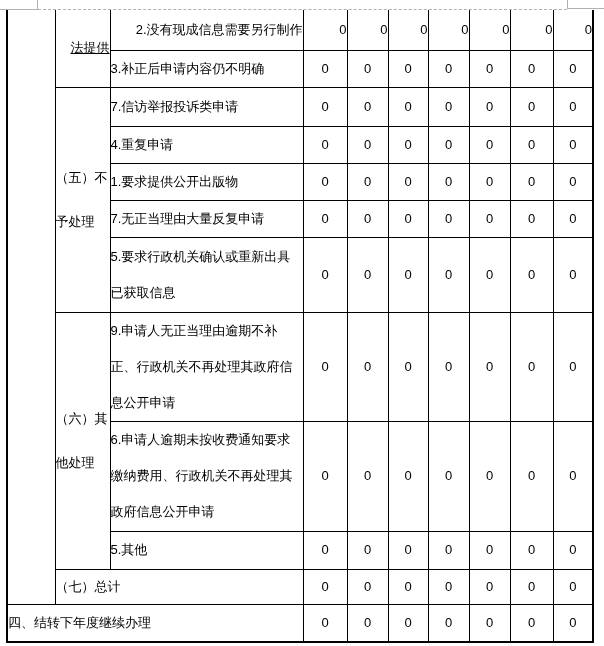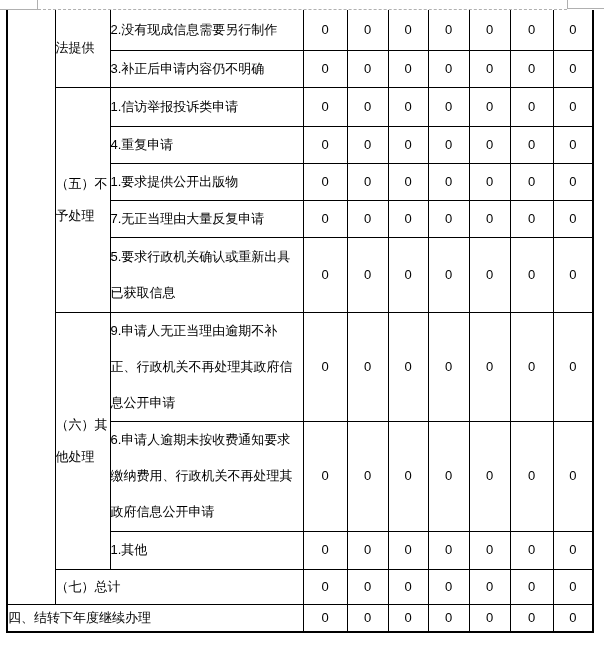--- a/index.html
+++ b/index.html
@@ -29,25 +29,25 @@
     border-top:none;
   }
   table.report td {
     border:1px solid #000;
     padding:0;
     overflow:hidden;
     font-size:13px;
     vertical-align:middle;
     word-break:break-all;
   }
-  table.report tr.first > td { border-top:none; }
+  table.report tr.first > td { border-top:none;text-align:right; }
 
   td.spacer { }
-  td.cat      { padding:2px 1px 2px 3px; line-height:32px; }
-  td.cat-top  { vertical-align:top; padding-top:7px; line-height:22px; }
+  td.cat      { padding:2px 1px 2px 3px; line-height:44px; }
+  td.cat-top  { vertical-align:top; padding-top:7px; line-height:22px;text-decoration:underline; }
   td.item     { padding:1px 2px 1px 3px; line-height:36px; }
   td.lbl2     { padding-left:3px;font-family:Liberation Serif, serif; }
   td.lbl3     { padding-left:4px; }
   td.val      { text-align:center; font-size:12px; line-height:16px; }
   td.val-top  { vertical-align:top; padding-top:17px; }
 </style>
 </head>
 <body>
 
 <div class="screen">
@@ -92,21 +92,21 @@
       <td class="val">0</td>
       <td class="val">0</td>
       <td class="val">0</td>
       <td class="val">0</td>
       <td class="val">0</td>
       <td class="val">0</td>
     </tr>
 
     <tr style="height:39px">
       <td class="cat" rowspan="5">（五）不予处理</td>
-      <td class="item">1.信访举报投诉类申请</td>
+      <td class="item">7.信访举报投诉类申请</td>
       <td class="val">0</td>
       <td class="val">0</td>
       <td class="val">0</td>
       <td class="val">0</td>
       <td class="val">0</td>
       <td class="val">0</td>
       <td class="val">0</td>
     </tr>
 
     <tr style="height:35px">
@@ -170,42 +170,42 @@
       <td class="val">0</td>
       <td class="val">0</td>
       <td class="val">0</td>
       <td class="val">0</td>
       <td class="val">0</td>
       <td class="val">0</td>
       <td class="val val-top">0</td>
     </tr>
 
     <tr style="height:38px">
-      <td class="item">1.其他</td>
+      <td class="item">5.其他</td>
       <td class="val">0</td>
       <td class="val">0</td>
       <td class="val">0</td>
       <td class="val">0</td>
       <td class="val">0</td>
       <td class="val">0</td>
       <td class="val">0</td>
     </tr>
 
     <tr style="height:35px">
       <td class="lbl2" colspan="2">（七）总计</td>
       <td class="val">0</td>
       <td class="val">0</td>
       <td class="val">0</td>
       <td class="val">0</td>
       <td class="val">0</td>
       <td class="val">0</td>
       <td class="val">0</td>
     </tr>
 
-    <tr style="height:28px">
+    <tr style="height:38px">
       <td class="lbl3" colspan="3">四、结转下年度继续办理</td>
       <td class="val">0</td>
       <td class="val">0</td>
       <td class="val">0</td>
       <td class="val">0</td>
       <td class="val">0</td>
       <td class="val">0</td>
       <td class="val">0</td>
     </tr>
   </tbody>

